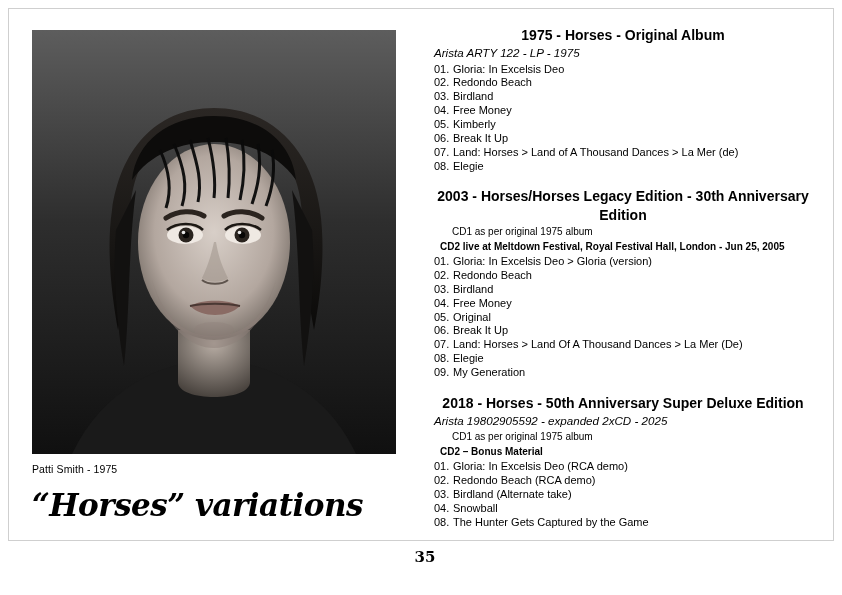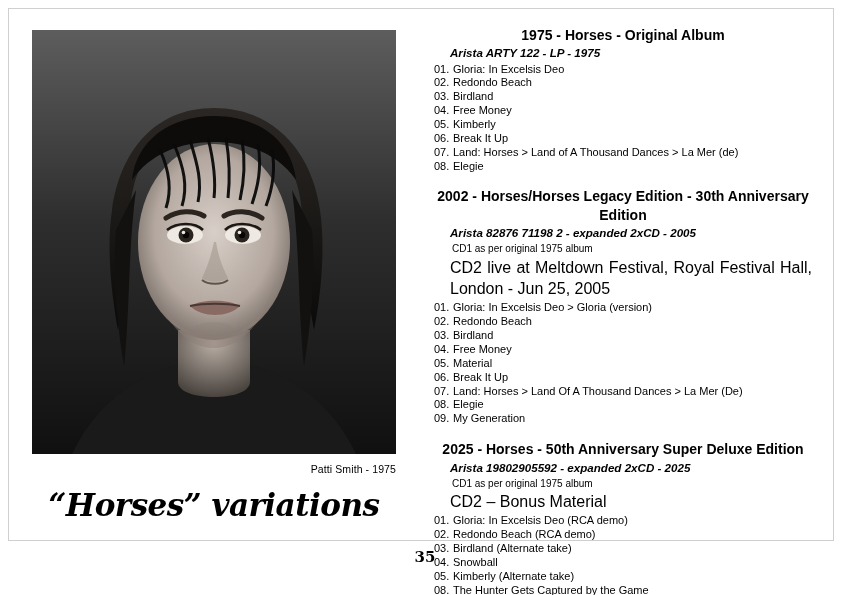--- a/index.html
+++ b/index.html
@@ -41,28 +41,27 @@
   }
   .photo-frame {
     width: 364px;
     height: 424px;
     overflow: hidden;
     position: relative;
     background: #111;
   }
   .photo-frame svg { display: block; }
   .photo-caption {
-    text-align: right;
+    text-align: left;
     font-size: 10.5px;
     color: #000;
     margin-top: 9px;
     letter-spacing: 0.1px;
   }
   .handwritten-title {
-    text-align: center;
     margin-top: 12px;
     font-family: "DejaVu Serif", serif;
     font-weight: bold;
     font-style: italic;
     font-size: 31px;
     letter-spacing: -0.5px;
     color: #000;
   }
 
   
@@ -75,35 +74,35 @@
   .section { margin-bottom: 14px; }
   .sec-title {
     font-size: 14px;
     font-weight: bold;
     line-height: 1.32;
     margin: 0 0 1px 0;
     text-align: center;
   }
   .sec-subtitle {
     font-size: 11.6px;
-    font-weight: bold;
+    font-weight: normal;
     font-style: italic;
     line-height: 1.3;
-    margin: 0 0 2px 16px;
+    margin: 0 0 2px 0;
   }
   .note {
     font-size: 10px;
     line-height: 1.35;
     margin: 0 0 1px 18px;
   }
   .disc-head {
-    font-size: 16px;
-    font-weight: normal;
+    font-size: 10px;
+    font-weight: bold;
     line-height: 1.33;
-    margin: 0 0 2px 16px;
+    margin: 0 0 2px 6px;
     text-align: justify;
   }
   ol.tracks {
     list-style: none;
     margin: 0;
     padding: 0;
   }
   ol.tracks li {
     font-size: 11px;
     line-height: 1.26;
@@ -227,48 +226,46 @@
         <li><span class="num">03.</span><span>Birdland</span></li>
         <li><span class="num">04.</span><span>Free Money</span></li>
         <li><span class="num">05.</span><span>Kimberly</span></li>
         <li><span class="num">06.</span><span>Break It Up</span></li>
         <li><span class="num">07.</span><span>Land: Horses &gt; Land of A Thousand Dances &gt; La Mer (de)</span></li>
         <li><span class="num">08.</span><span>Elegie</span></li>
       </ol>
     </div>
 
     <div class="section">
-      <div class="sec-title">2002 - Horses/Horses Legacy Edition - 30th Anniversary Edition</div>
-      <div class="sec-subtitle">Arista 82876 71198 2 - expanded 2xCD - 2005</div>
+      <div class="sec-title">2003 - Horses/Horses Legacy Edition - 30th Anniversary Edition</div>
       <div class="note">CD1 as per original 1975 album</div>
       <div class="disc-head">CD2 live at Meltdown Festival, Royal Festival Hall, London - Jun 25, 2005</div>
       <ol class="tracks">
         <li><span class="num">01.</span><span>Gloria: In Excelsis Deo &gt; Gloria (version)</span></li>
         <li><span class="num">02.</span><span>Redondo Beach</span></li>
         <li><span class="num">03.</span><span>Birdland</span></li>
         <li><span class="num">04.</span><span>Free Money</span></li>
-        <li><span class="num">05.</span><span>Material</span></li>
+        <li><span class="num">05.</span><span>Original</span></li>
         <li><span class="num">06.</span><span>Break It Up</span></li>
         <li><span class="num">07.</span><span>Land: Horses &gt; Land Of A Thousand Dances &gt; La Mer (De)</span></li>
         <li><span class="num">08.</span><span>Elegie</span></li>
         <li><span class="num">09.</span><span>My Generation</span></li>
       </ol>
     </div>
 
     <div class="section">
-      <div class="sec-title">2025 - Horses - 50th Anniversary Super Deluxe Edition</div>
+      <div class="sec-title">2018 - Horses - 50th Anniversary Super Deluxe Edition</div>
       <div class="sec-subtitle">Arista 19802905592 - expanded 2xCD - 2025</div>
       <div class="note">CD1 as per original 1975 album</div>
       <div class="disc-head">CD2 – Bonus Material</div>
       <ol class="tracks">
         <li><span class="num">01.</span><span>Gloria: In Excelsis Deo (RCA demo)</span></li>
         <li><span class="num">02.</span><span>Redondo Beach (RCA demo)</span></li>
         <li><span class="num">03.</span><span>Birdland (Alternate take)</span></li>
         <li><span class="num">04.</span><span>Snowball</span></li>
-        <li><span class="num">05.</span><span>Kimberly (Alternate take)</span></li>
         <li><span class="num">08.</span><span>The Hunter Gets Captured by the Game</span></li>
       </ol>
     </div>
 
   </div>
 
   <div class="page-number">35</div>
 </div>
 
 </body></html>

